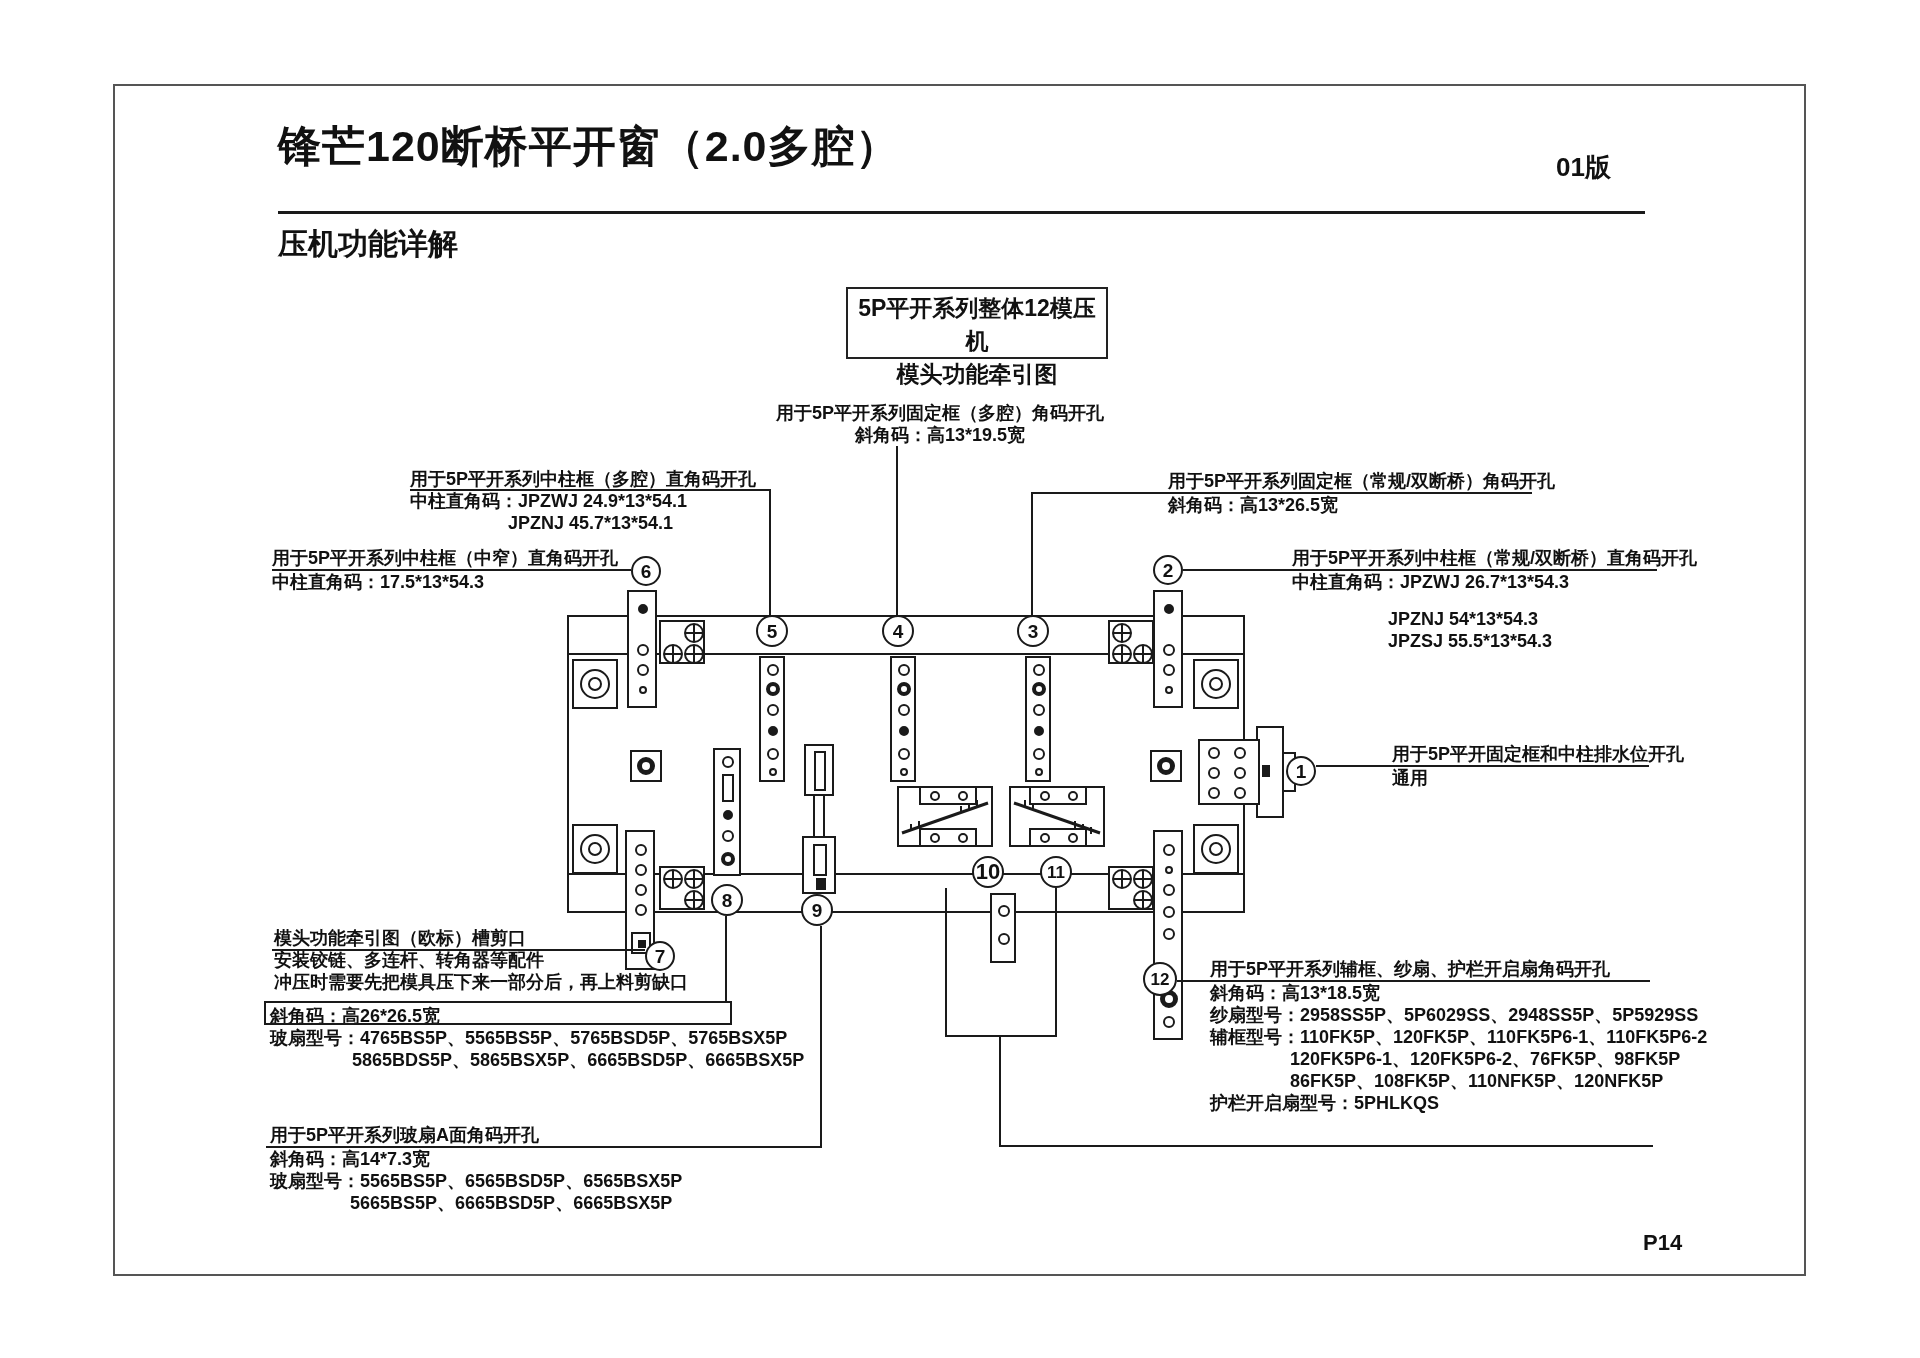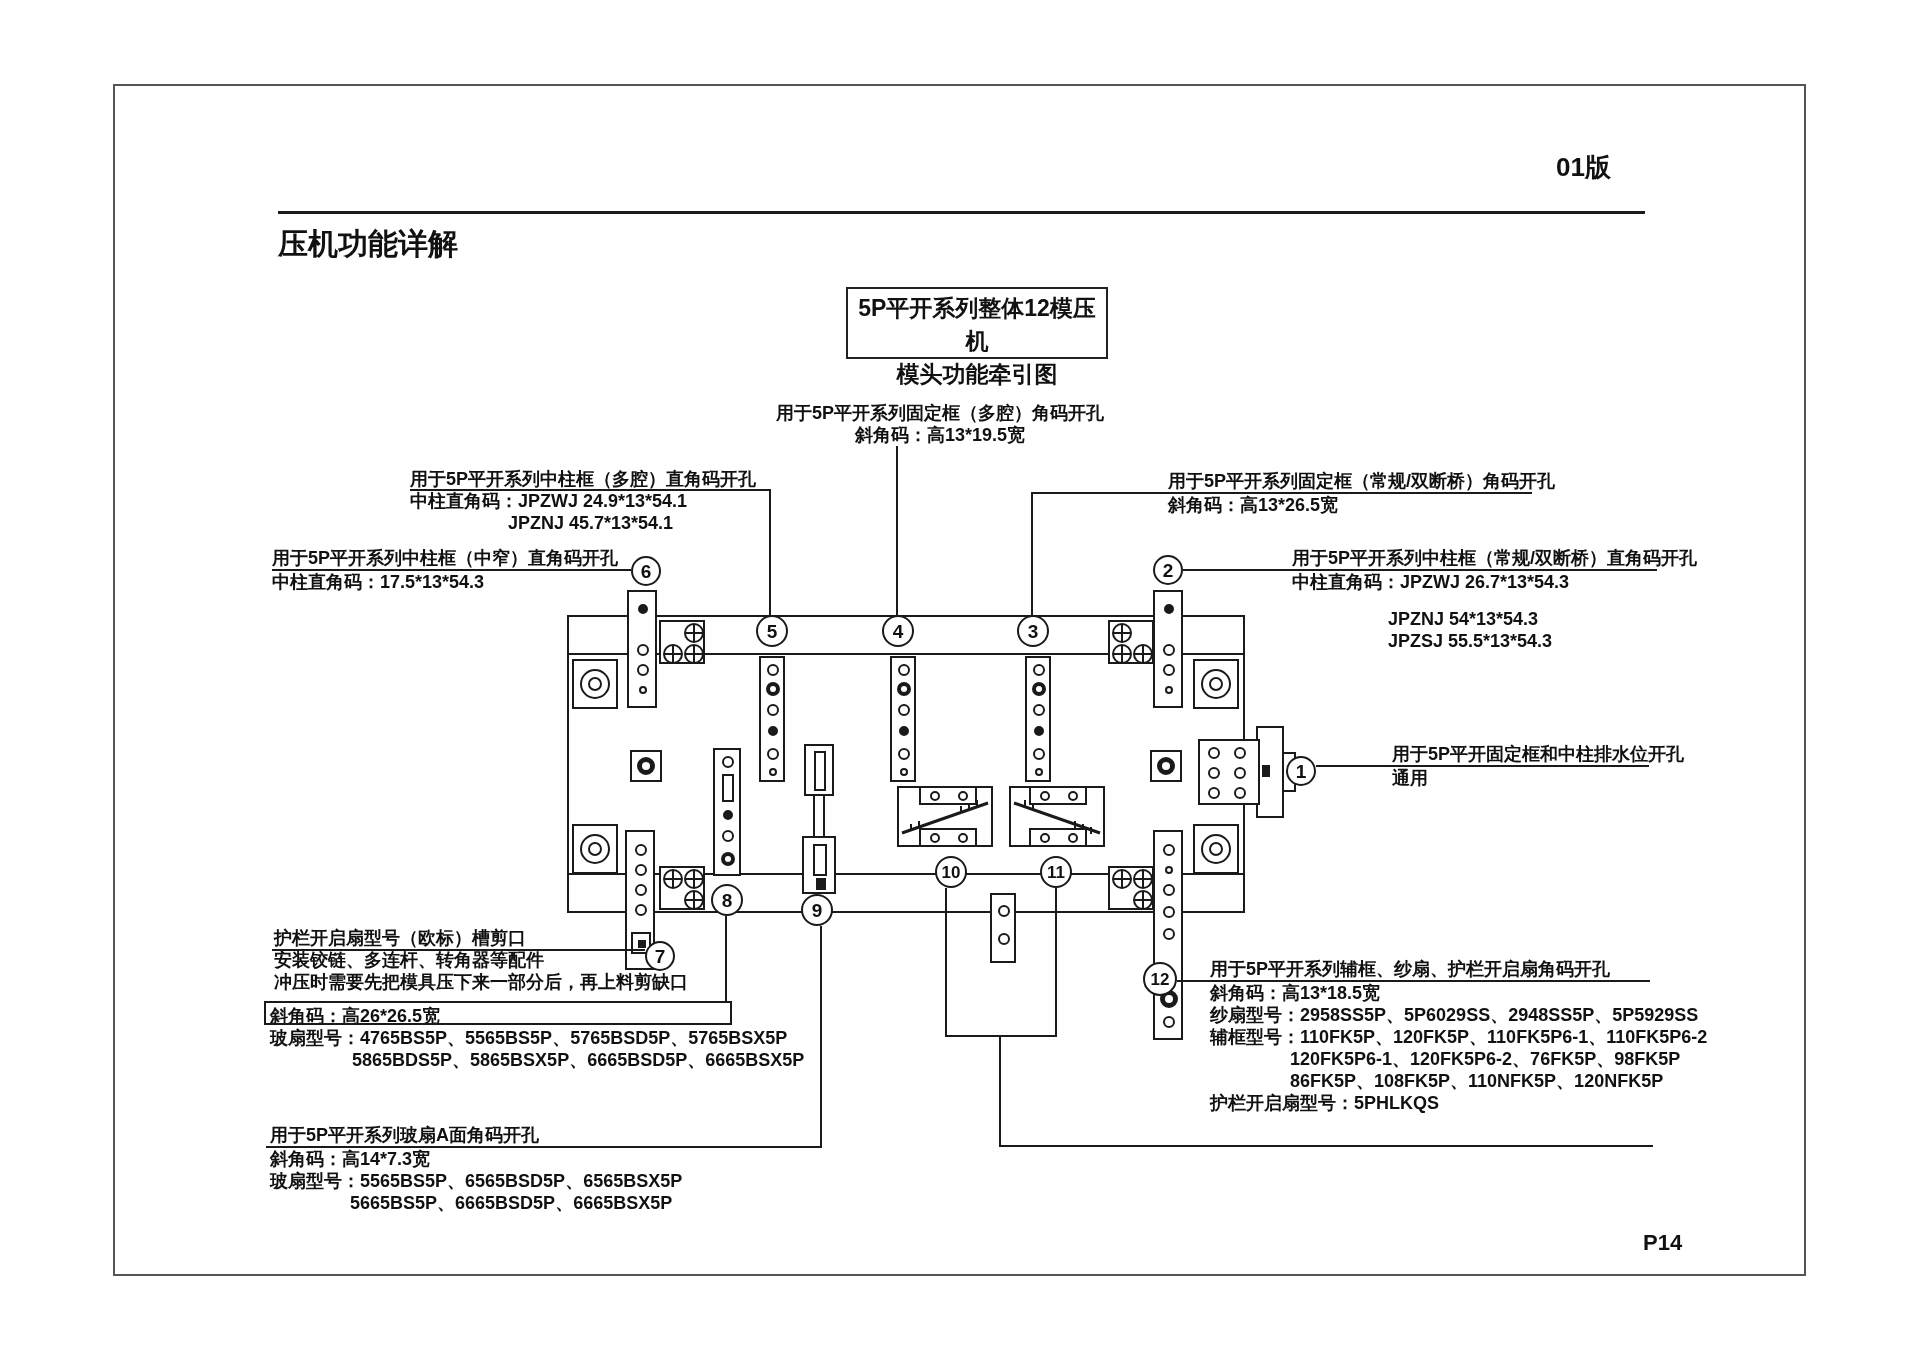--- a/index.html
+++ b/index.html
@@ -31,20 +31,21 @@
   .pnum{font-size:22px;font-weight:bold;}
   .boxtitle{border:2px solid #222;text-align:center;font-size:23px;font-weight:bold;line-height:33px;padding-top:3px;z-index:3;background:#fff;}
 </style>
 </head>
 <body>
 
 <div class="canvas">
 
   <div class="abs frame" style="left:113px;top:84px;width:1693px;height:1192px;"></div>
 
+  <div class="abs title" style="left:278px;top:118px;">锋芒120断桥平开窗（2.0多腔）</div>
   <div class="abs ver" style="left:1556px;top:150px;">01版</div>
   <div class="abs ln" style="left:278px;top:211px;width:1367px;height:3px;"></div>
   <div class="abs h2" style="left:278px;top:224px;text-align:center;">压机功能详解</div>
 
   <div class="abs boxtitle" style="left:846px;top:287px;width:262px;height:72px;">
     <div>5P平开系列整体12模压机</div>
     <div>模头功能牵引图</div>
   </div>
 
   <div class="abs part" style="left:567px;top:615px;width:678px;height:298px;"></div>
@@ -240,21 +241,21 @@
 
   <div class="abs marker" style="left:1286px;top:756px;width:30px;height:30px;">1</div>
   <div class="abs marker" style="left:1153px;top:555px;width:30px;height:30px;">2</div>
   <div class="abs marker" style="left:1017px;top:615px;width:32px;height:32px;">3</div>
   <div class="abs marker" style="left:882px;top:615px;width:32px;height:32px;">4</div>
   <div class="abs marker" style="left:756px;top:615px;width:32px;height:32px;">5</div>
   <div class="abs marker" style="left:631px;top:556px;width:30px;height:30px;">6</div>
   <div class="abs marker" style="left:645px;top:941px;width:30px;height:30px;">7</div>
   <div class="abs marker" style="left:711px;top:884px;width:32px;height:32px;">8</div>
   <div class="abs marker" style="left:801px;top:894px;width:32px;height:32px;">9</div>
-  <div class="abs marker" style="left:935px;top:856px;width:32px;height:32px;font-size:17px;">10</div>
+  <div class="abs marker" style="left:972px;top:856px;width:32px;height:32px;font-size:22px;">10</div>
   <div class="abs marker" style="left:1040px;top:856px;width:32px;height:32px;font-size:17px;">11</div>
   <div class="abs marker" style="left:1143px;top:962px;width:34px;height:34px;font-size:17px;">12</div>
 
   <div class="abs ann" style="left:770px;top:402px;width:340px;text-align:center;">
     <div>用于5P平开系列固定框（多腔）角码开孔</div>
     <div>斜角码：高13*19.5宽</div>
   </div>
 
   <div class="abs ann" style="left:410px;top:468px;">
     <div>用于5P平开系列中柱框（多腔）直角码开孔</div>
@@ -278,21 +279,21 @@
     <div style="padding-left:96px;margin-top:15px;">JPZNJ 54*13*54.3</div>
     <div style="padding-left:96px;">JPZSJ 55.5*13*54.3</div>
   </div>
 
   <div class="abs ann" style="left:1392px;top:743px;">
     <div>用于5P平开固定框和中柱排水位开孔</div>
     <div style="padding-top:2px;">通用</div>
   </div>
 
   <div class="abs ann" style="left:274px;top:927px;">
-    <div>护栏开启扇型号（欧标）槽剪口</div>
+    <div>模头功能牵引图（欧标）槽剪口</div>
     <div>安装铰链、多连杆、转角器等配件</div>
     <div>冲压时需要先把模具压下来一部分后，再上料剪缺口</div>
   </div>
 
   <div class="abs ann" style="left:270px;top:1003px;">
     <div style="padding-top:2px;">斜角码：高26*26.5宽</div>
     <div>玻扇型号：4765BS5P、5565BS5P、5765BSD5P、5765BSX5P</div>
     <div style="padding-left:82px;">5865BDS5P、5865BSX5P、6665BSD5P、6665BSX5P</div>
   </div>
 

